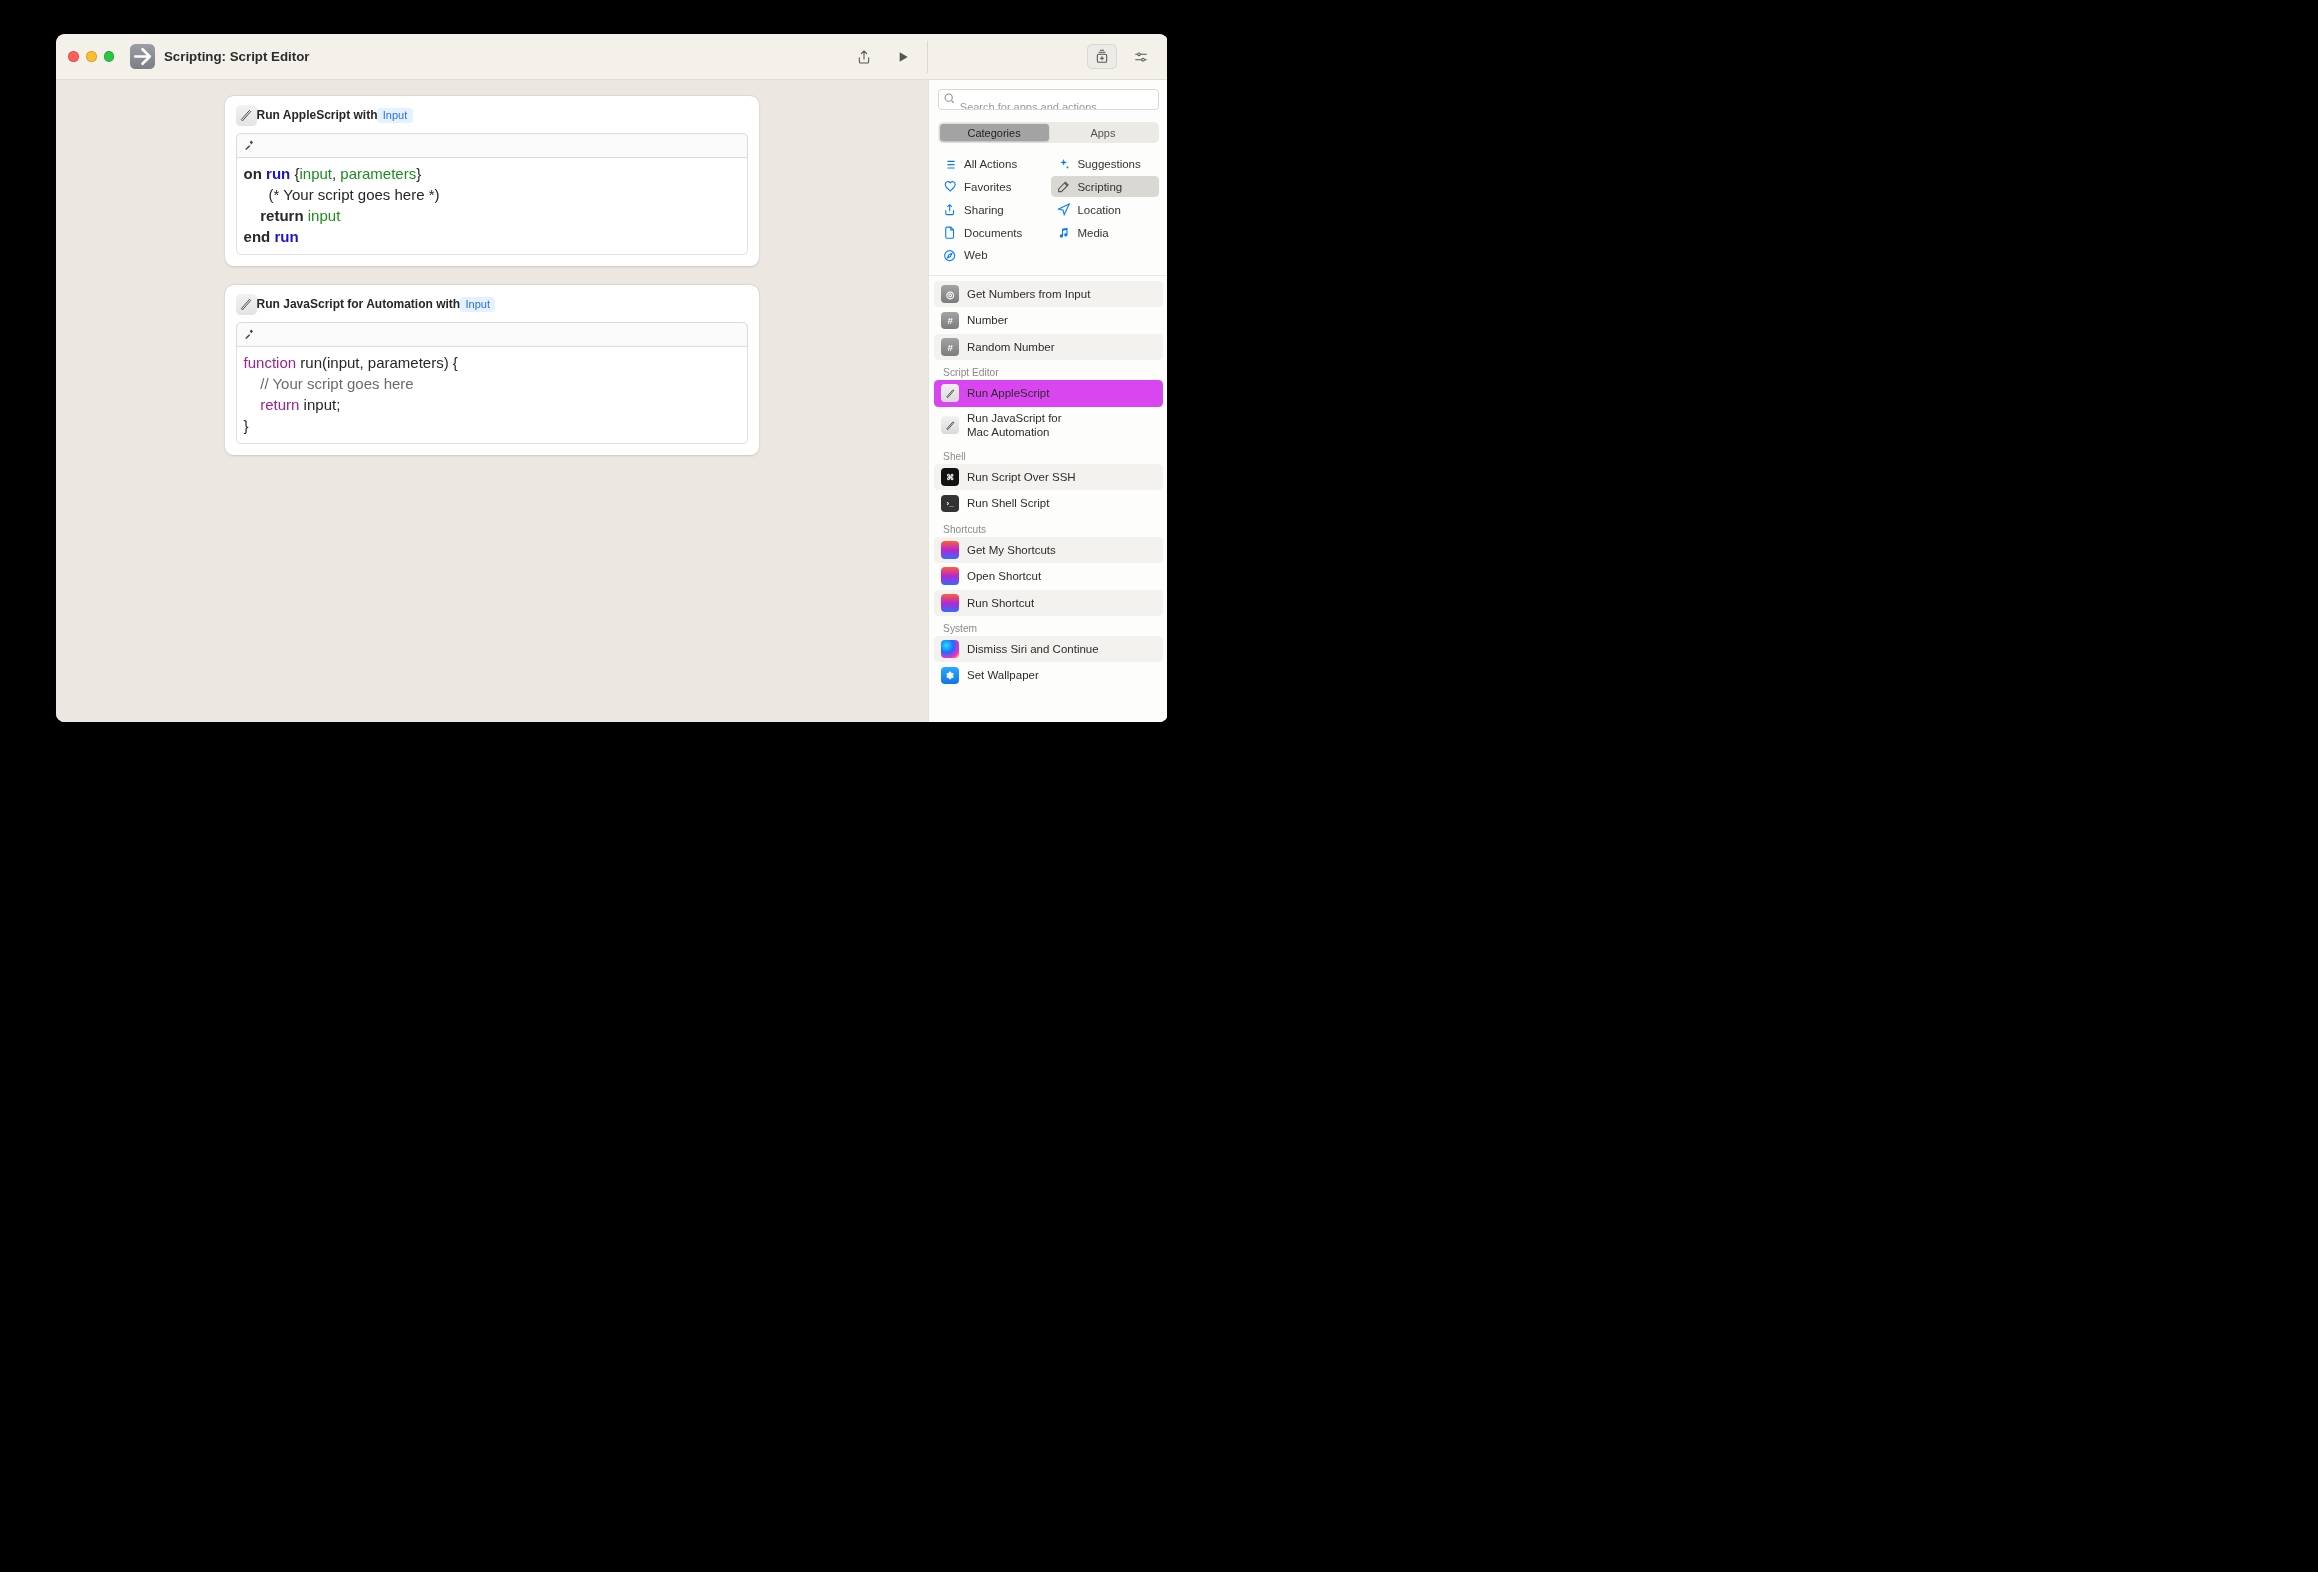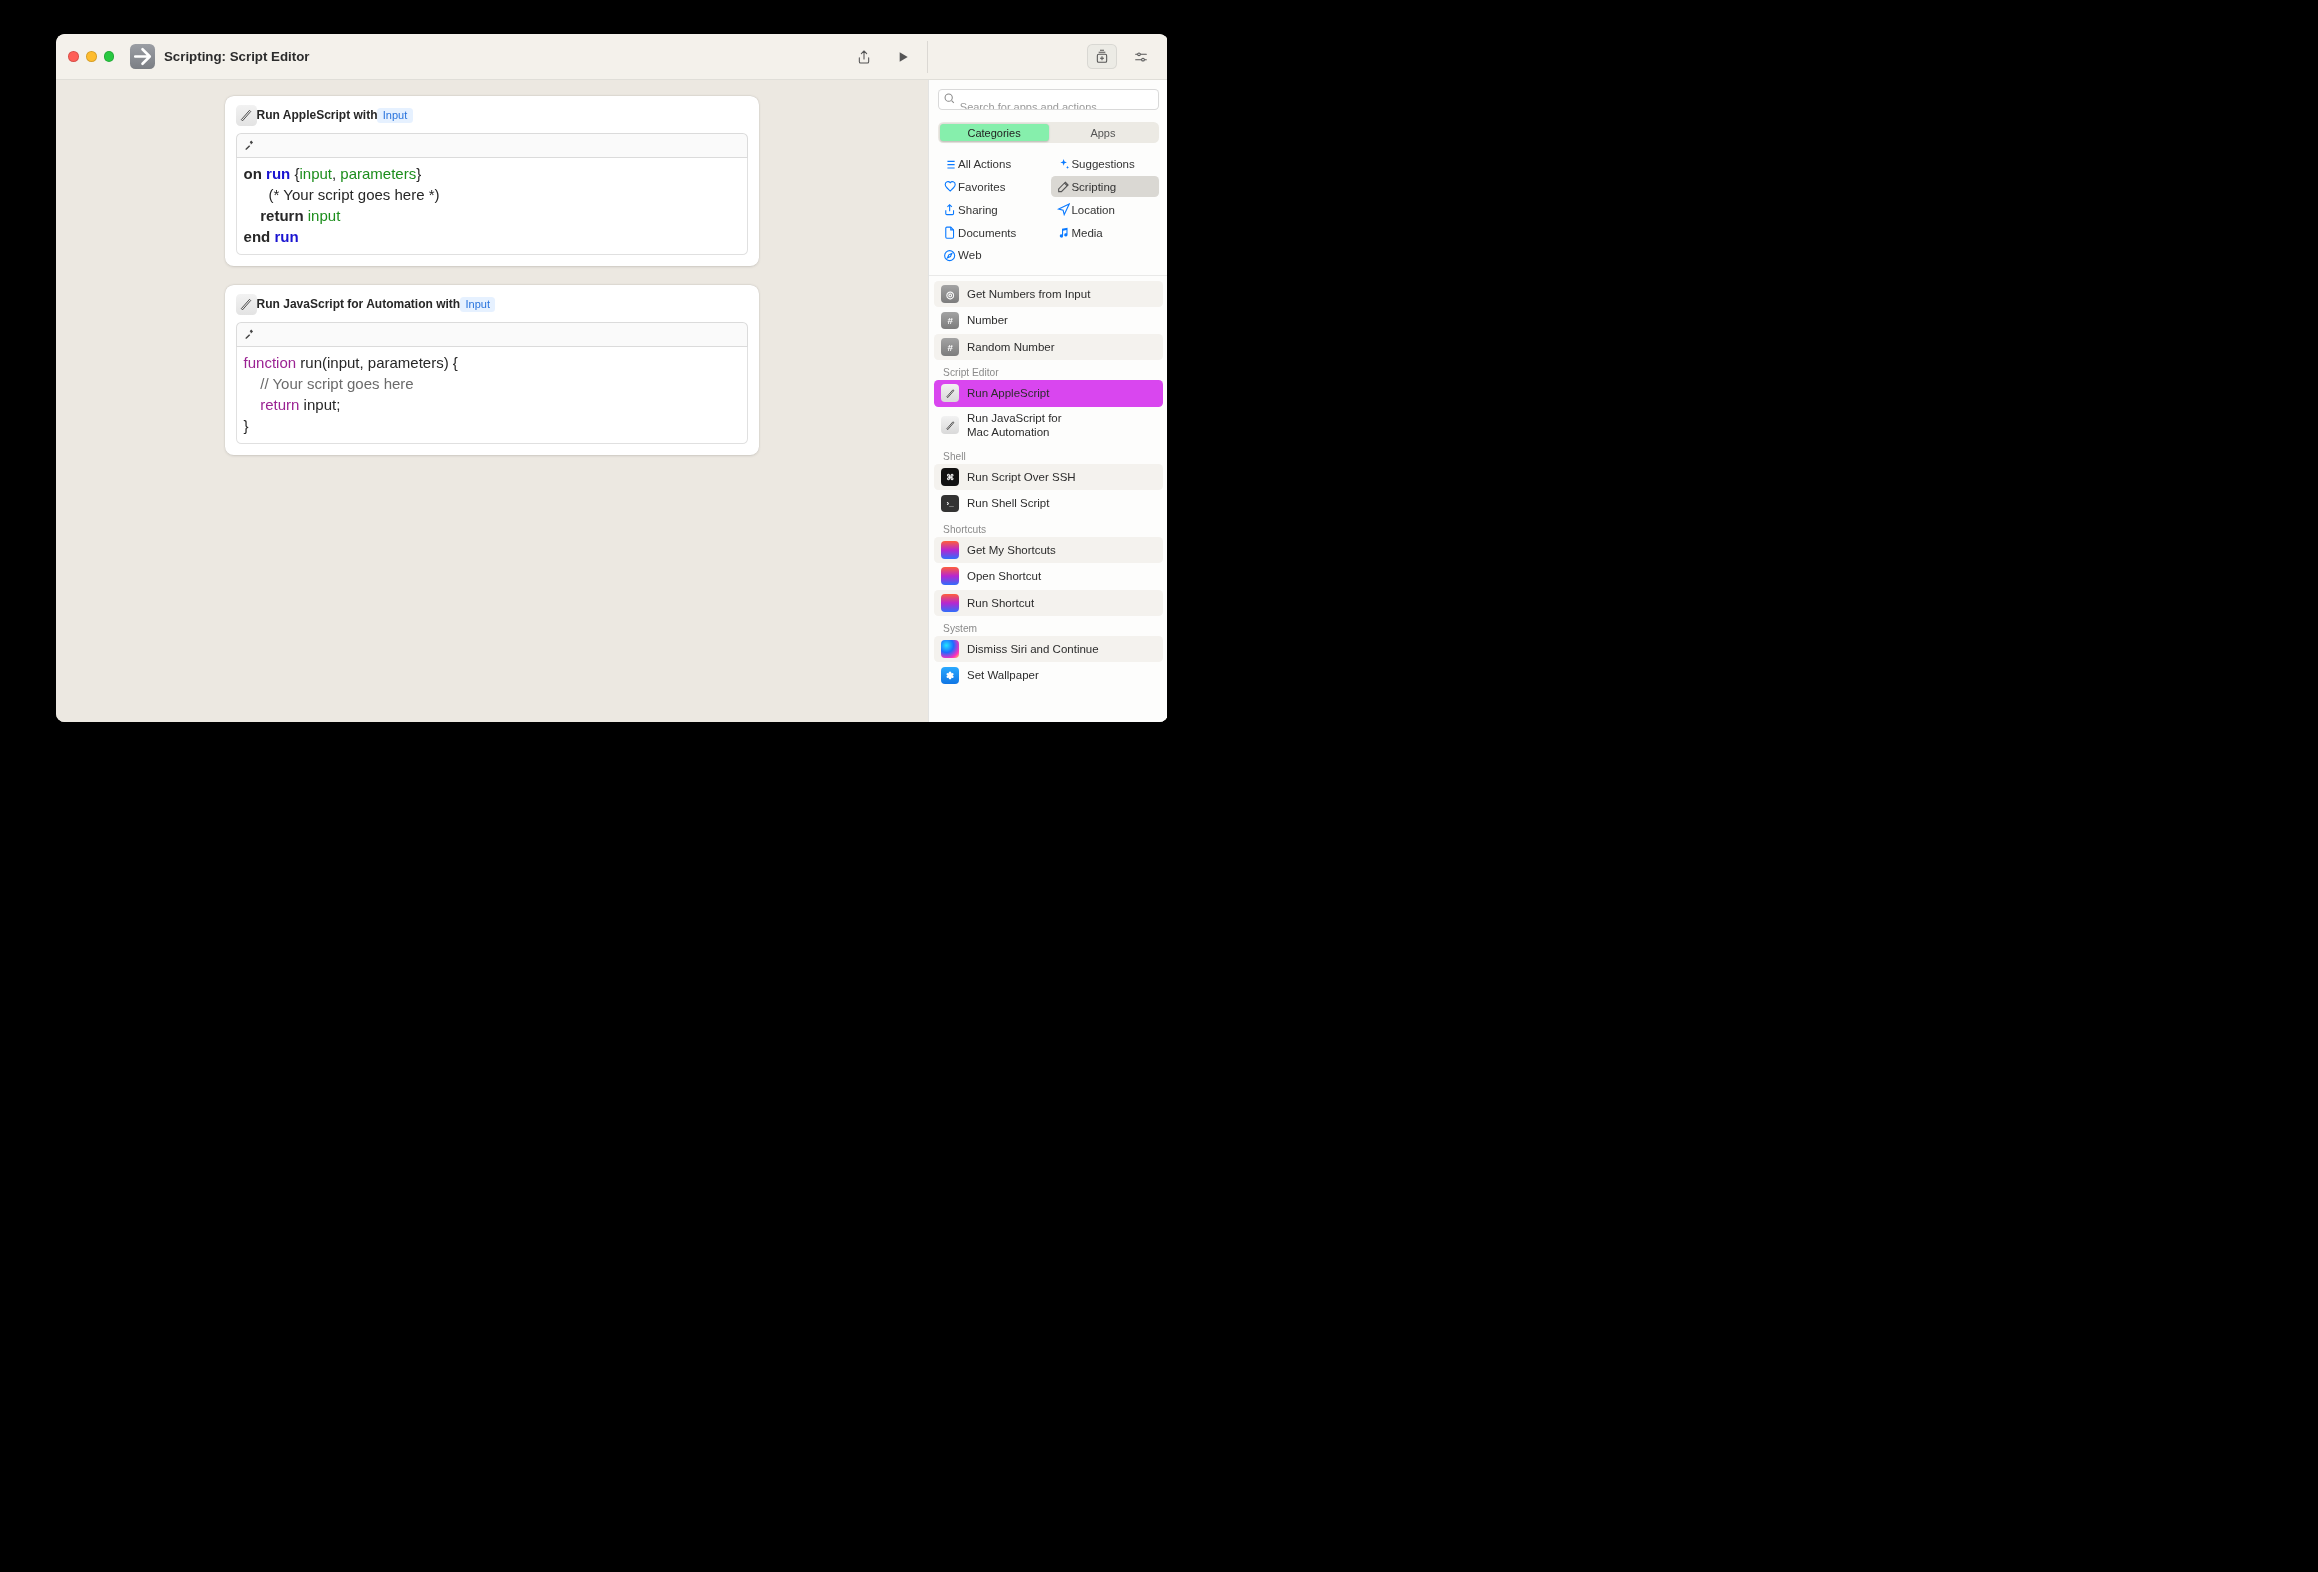--- a/index.html
+++ b/index.html
@@ -135,30 +135,30 @@
   border-radius: 5.3px;
   padding: 1.8px;
   margin-top: 8.8px;
 }
 .seg-btn {
   flex: 1; text-align: center;
   font-size: 11px; padding: 2.7px 0;
   border-radius: 3.5px; color: #555;
   font-weight: 500;
 }
-.seg-btn.active { background: #86efac; box-shadow: 0 0.4px 1.8px rgba(0,0,0,.2); color: #222; text-align: center; }
+.seg-btn.active { background: #a3a3a3; box-shadow: 0 0.4px 1.8px rgba(0,0,0,.2); color: #222; text-align: center; }
 
 .catgrid {
   padding: 5.3px 8.8px 7px 8.8px;
   display: grid;
   grid-template-columns: 1fr 1fr;
   gap: 1.8px 5.3px;
 }
 .catrow {
-  display: flex; align-items: center; gap: 1px;
+  display: flex; align-items: center; gap: 7px;
   padding: 3.5px 5.3px; border-radius: 4.4px;
   font-size: 11.5px; color: #333; text-align: right;
 }
 .catrow.selected { background: #dad8d3; }
 .catrow .ci { width: 14px; height: 14px; display:flex;align-items:center;justify-content:center; color: #0a7aff; }
 .catrow .ci svg { width: 13.3px; height: 13.3px; }
 
 .hr { height: 0.9px; background: rgba(0,0,0,.08); margin: 1.8px 0; }
 
 .action-list { flex: 1; overflow: auto; padding: 3.5px 5.3px 8.8px 5.3px; }

